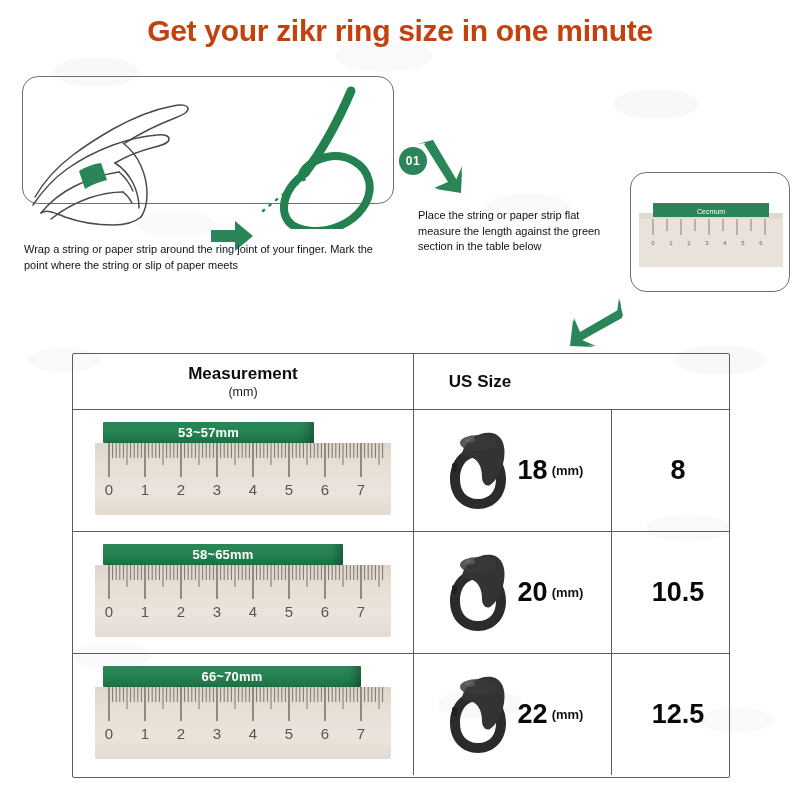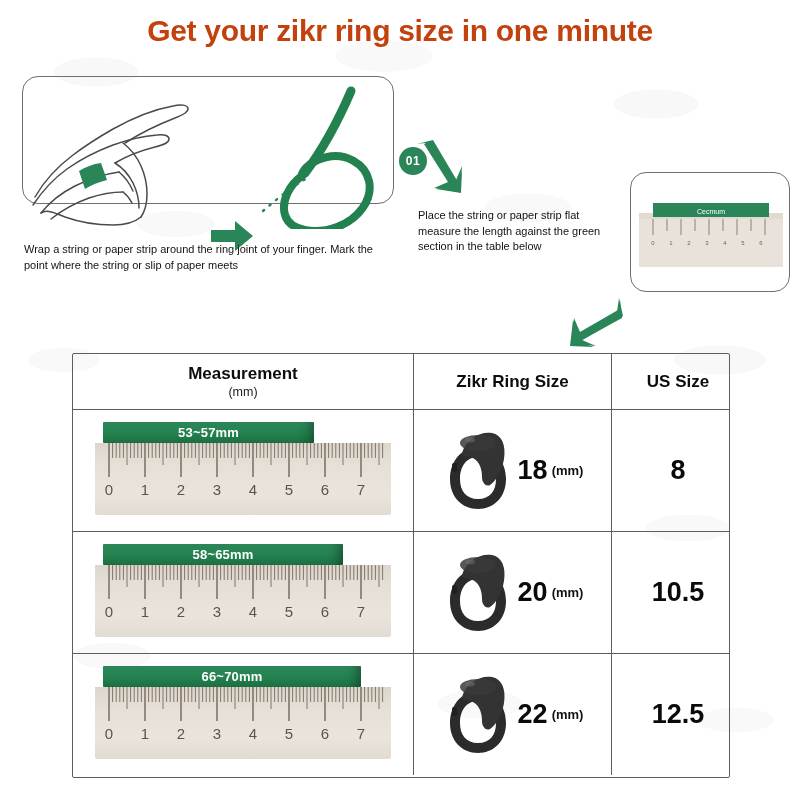--- a/index.html
+++ b/index.html
@@ -271,21 +271,20 @@
 
 <div class="size-table">
 
   <div class="trow thead">
     <div class="cell c-measure">
       <div class="th-main">
         <span>Measurement</span>
         <span class="th-sub">(mm)</span>
       </div>
     </div>
-    <div class="cell c-ring th-main">Zikr Ring Size</div>
     <div class="cell c-us th-main">US Size</div>
   </div>
 
   <div class="trow tbodyrow">
     <div class="cell c-measure">
       <div class="ruler-wrap">
         <div class="green-bar" style="width: 211.2px;">53~57mm</div>
         <div class="ruler-body"></div>
         <svg class="ruler-svg" width="296" height="72" viewBox="0 0 296 72">
           <g class="ticks-g">

